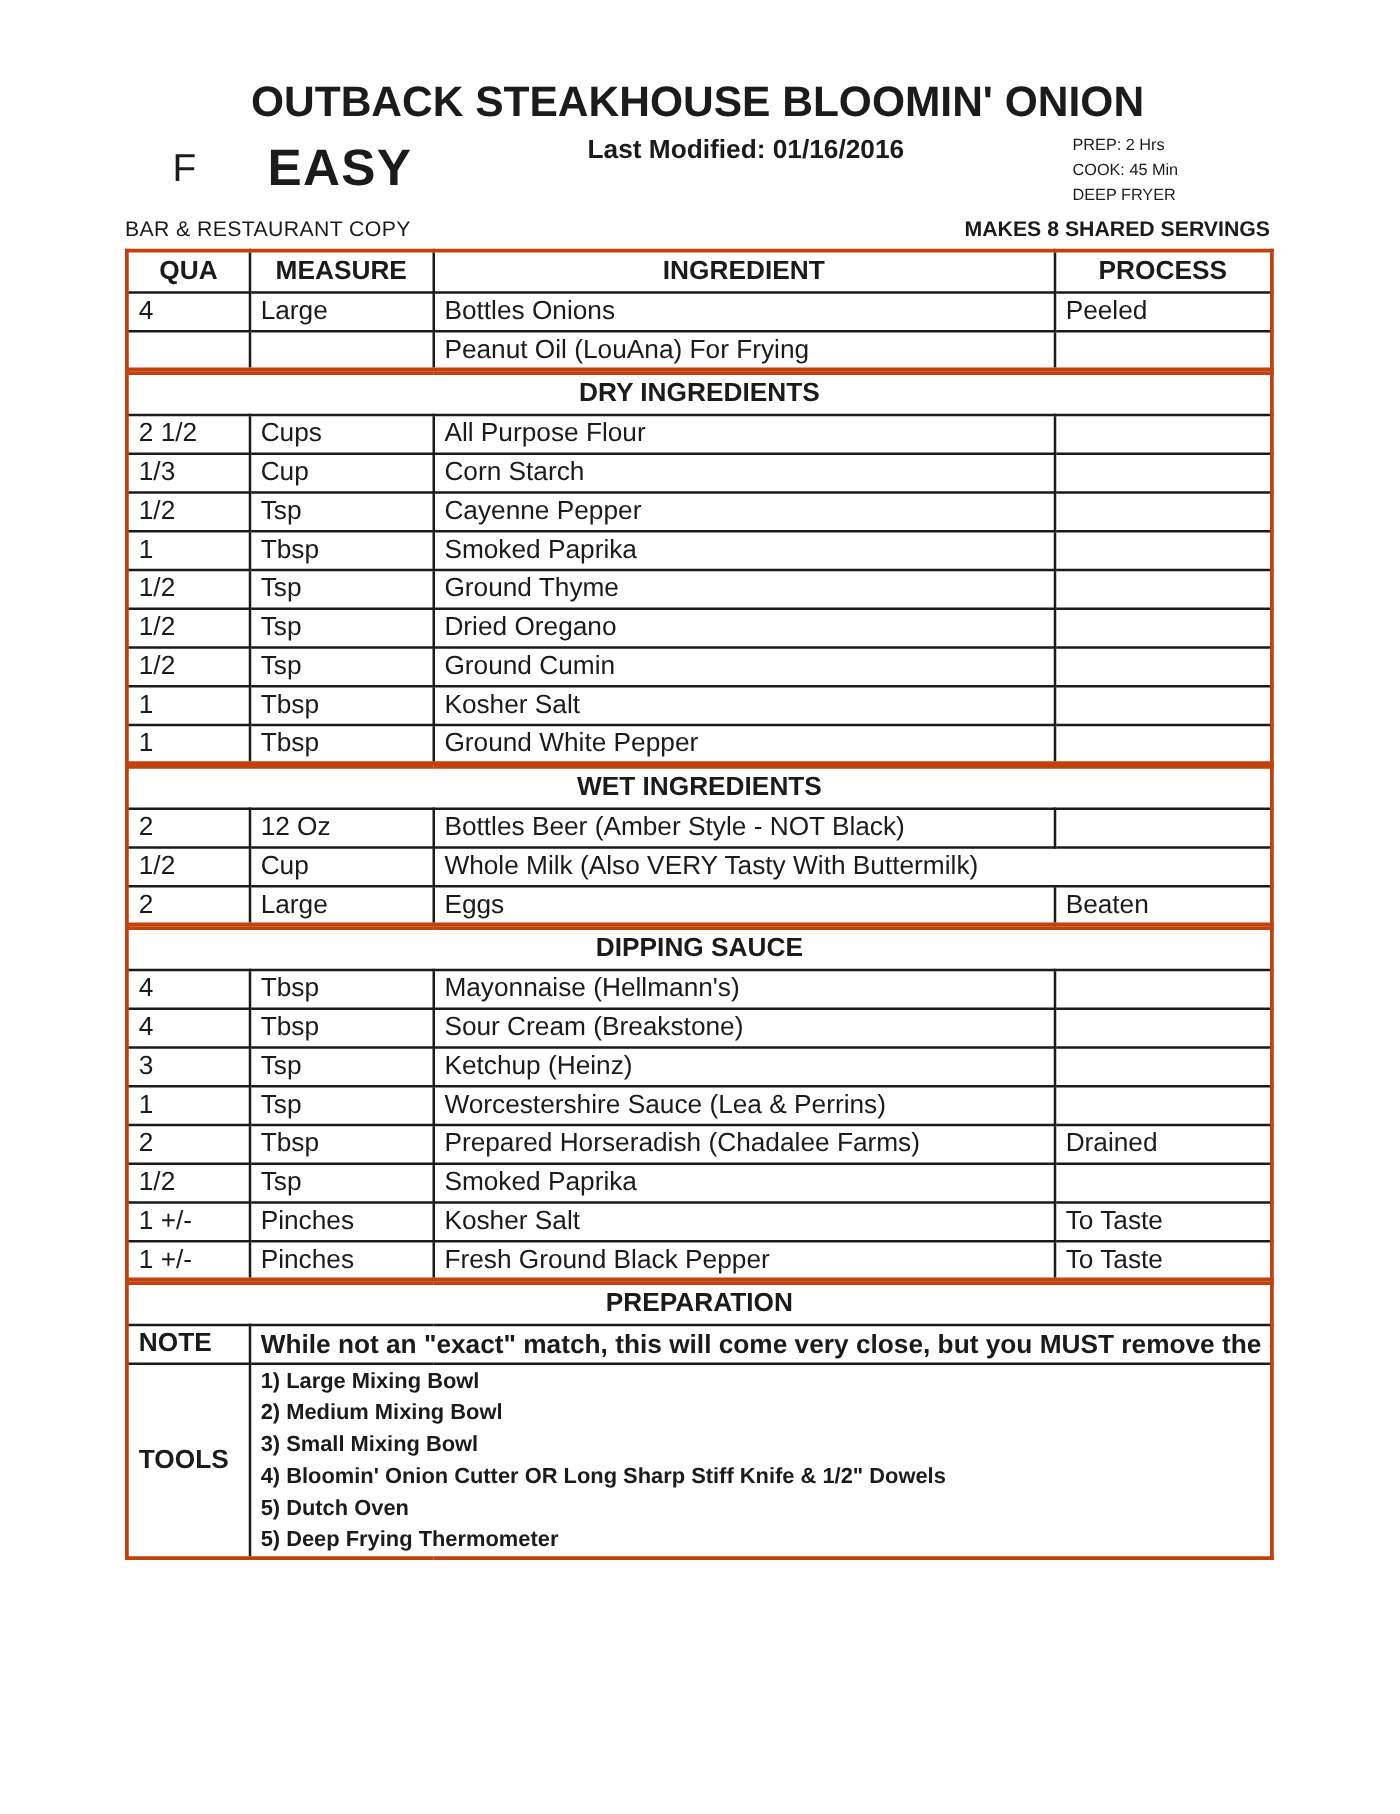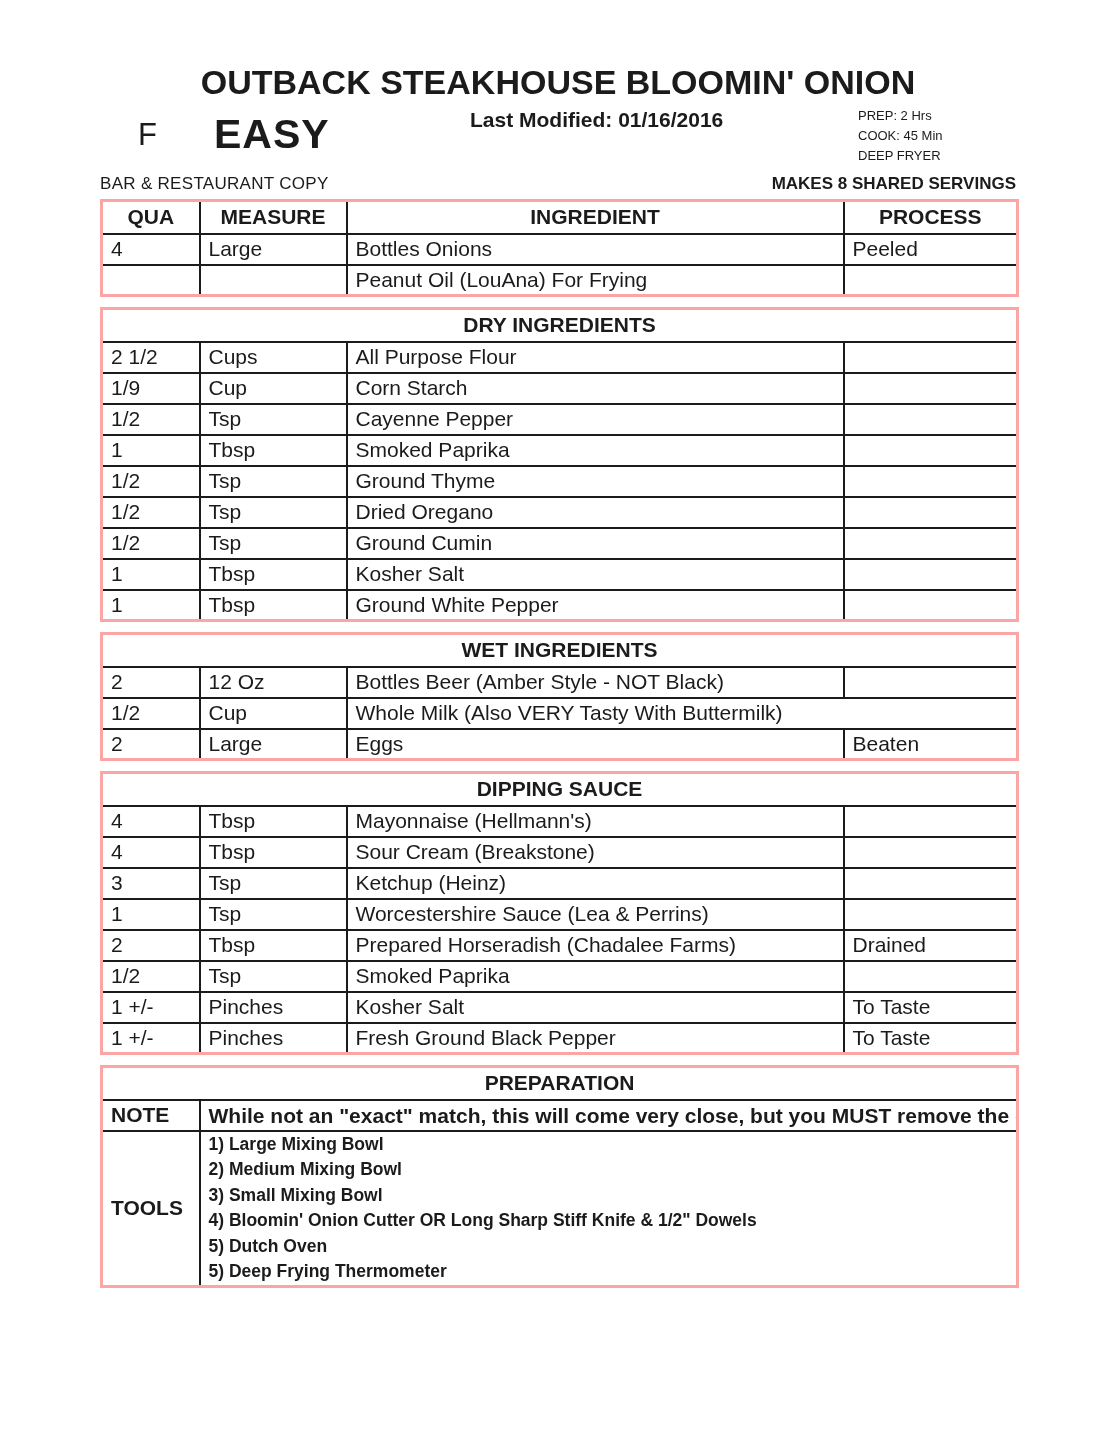--- a/index.html
+++ b/index.html
@@ -64,22 +64,21 @@
     height: 24px;
     margin-bottom: 3px;
   }
   .copy-label { font-size: 17px; letter-spacing: 0.3px; }
   .servings-label { font-size: 17px; font-weight: 700; }
   
   table.rt {
     width: 916px;
     border-collapse: collapse;
     table-layout: fixed;
-    border: 3px solid #fca5a5;
-    margin-bottom: 10px;
+    border: 3px solid #c2410c;
   }
   table.rt td, table.rt th {
     border: 2px solid #1b1b1b;
     padding: 0 8px;
     font-size: 21px;
     overflow: hidden;
     white-space: nowrap;
   }
   table.rt th { height: 33px; font-weight: 700; text-align: center; }
   table.rt td { height: 31px; text-align: left; }
@@ -174,21 +173,21 @@
         <tr>
       <th class="sec-title" colspan="4">DRY INGREDIENTS</th>
     </tr>
     <tr>
       <td class="c-qua">2 1/2</td>
       <td>Cups</td>
       <td>All Purpose Flour</td>
       <td></td>
     </tr>
     <tr>
-      <td class="c-qua">1/9</td>
+      <td class="c-qua">1/3</td>
       <td>Cup</td>
       <td>Corn Starch</td>
       <td></td>
     </tr>
     <tr>
       <td class="c-qua">1/2</td>
       <td>Tsp</td>
       <td>Cayenne Pepper</td>
       <td></td>
     </tr>

